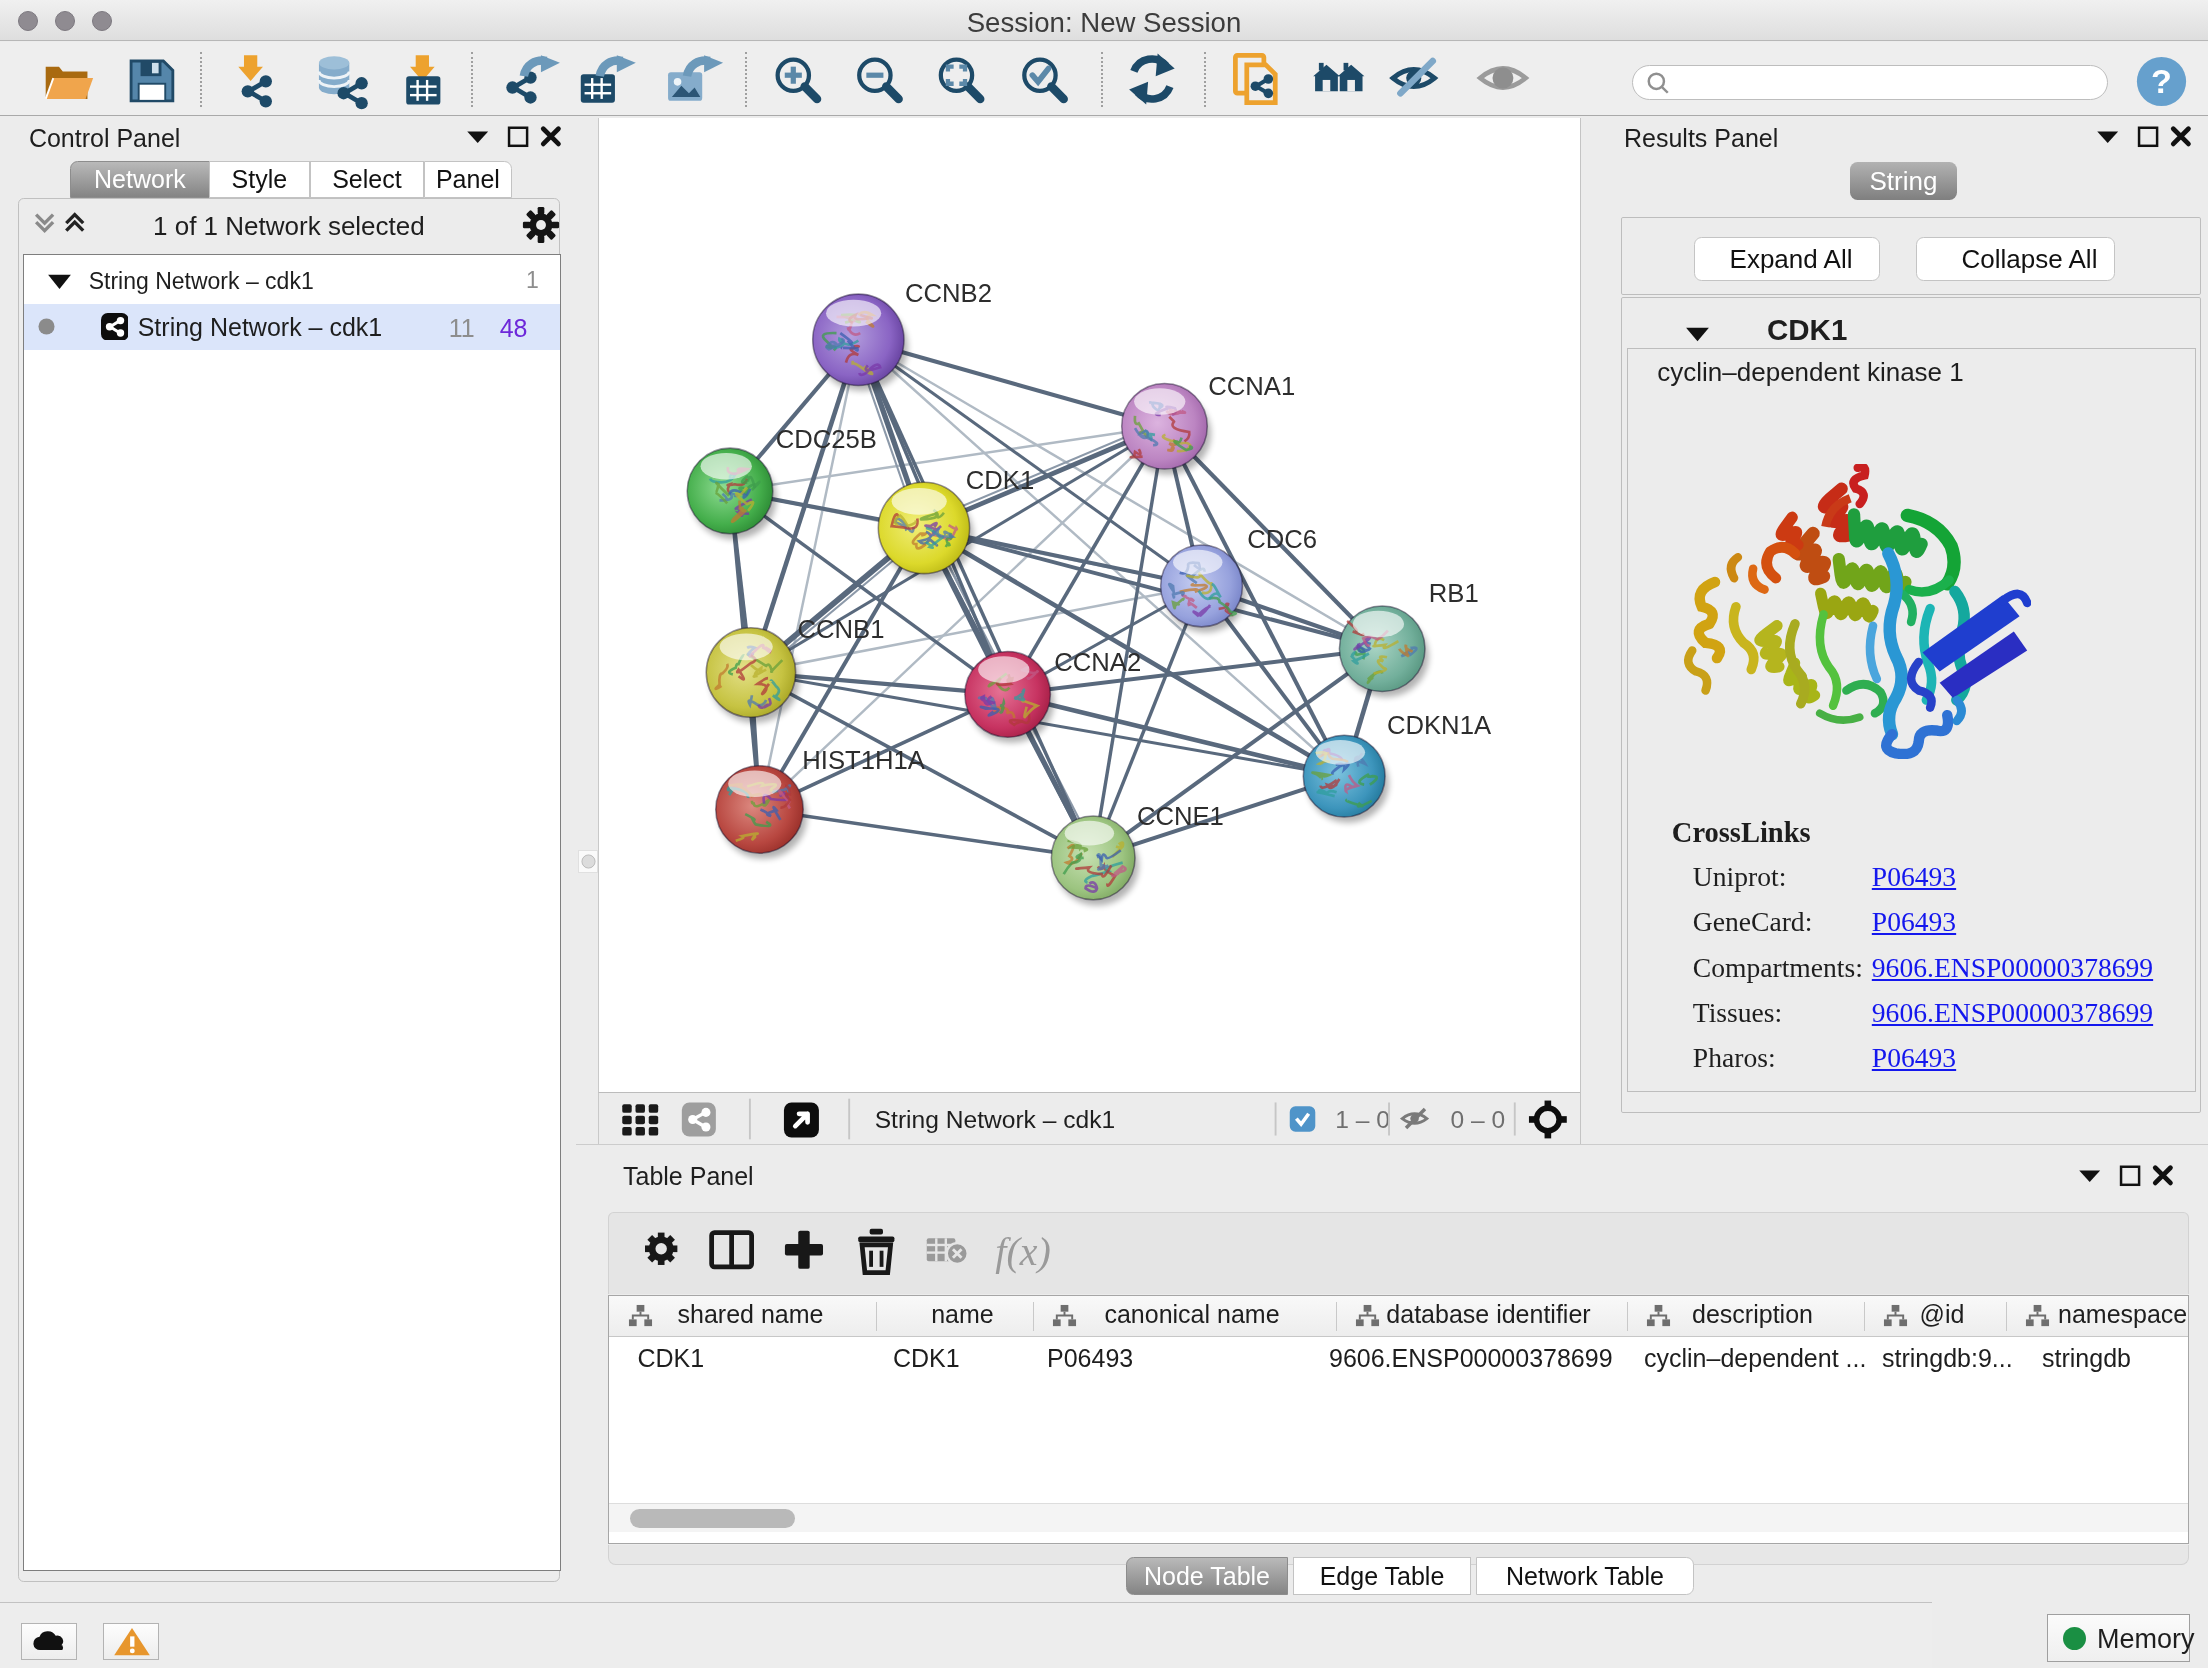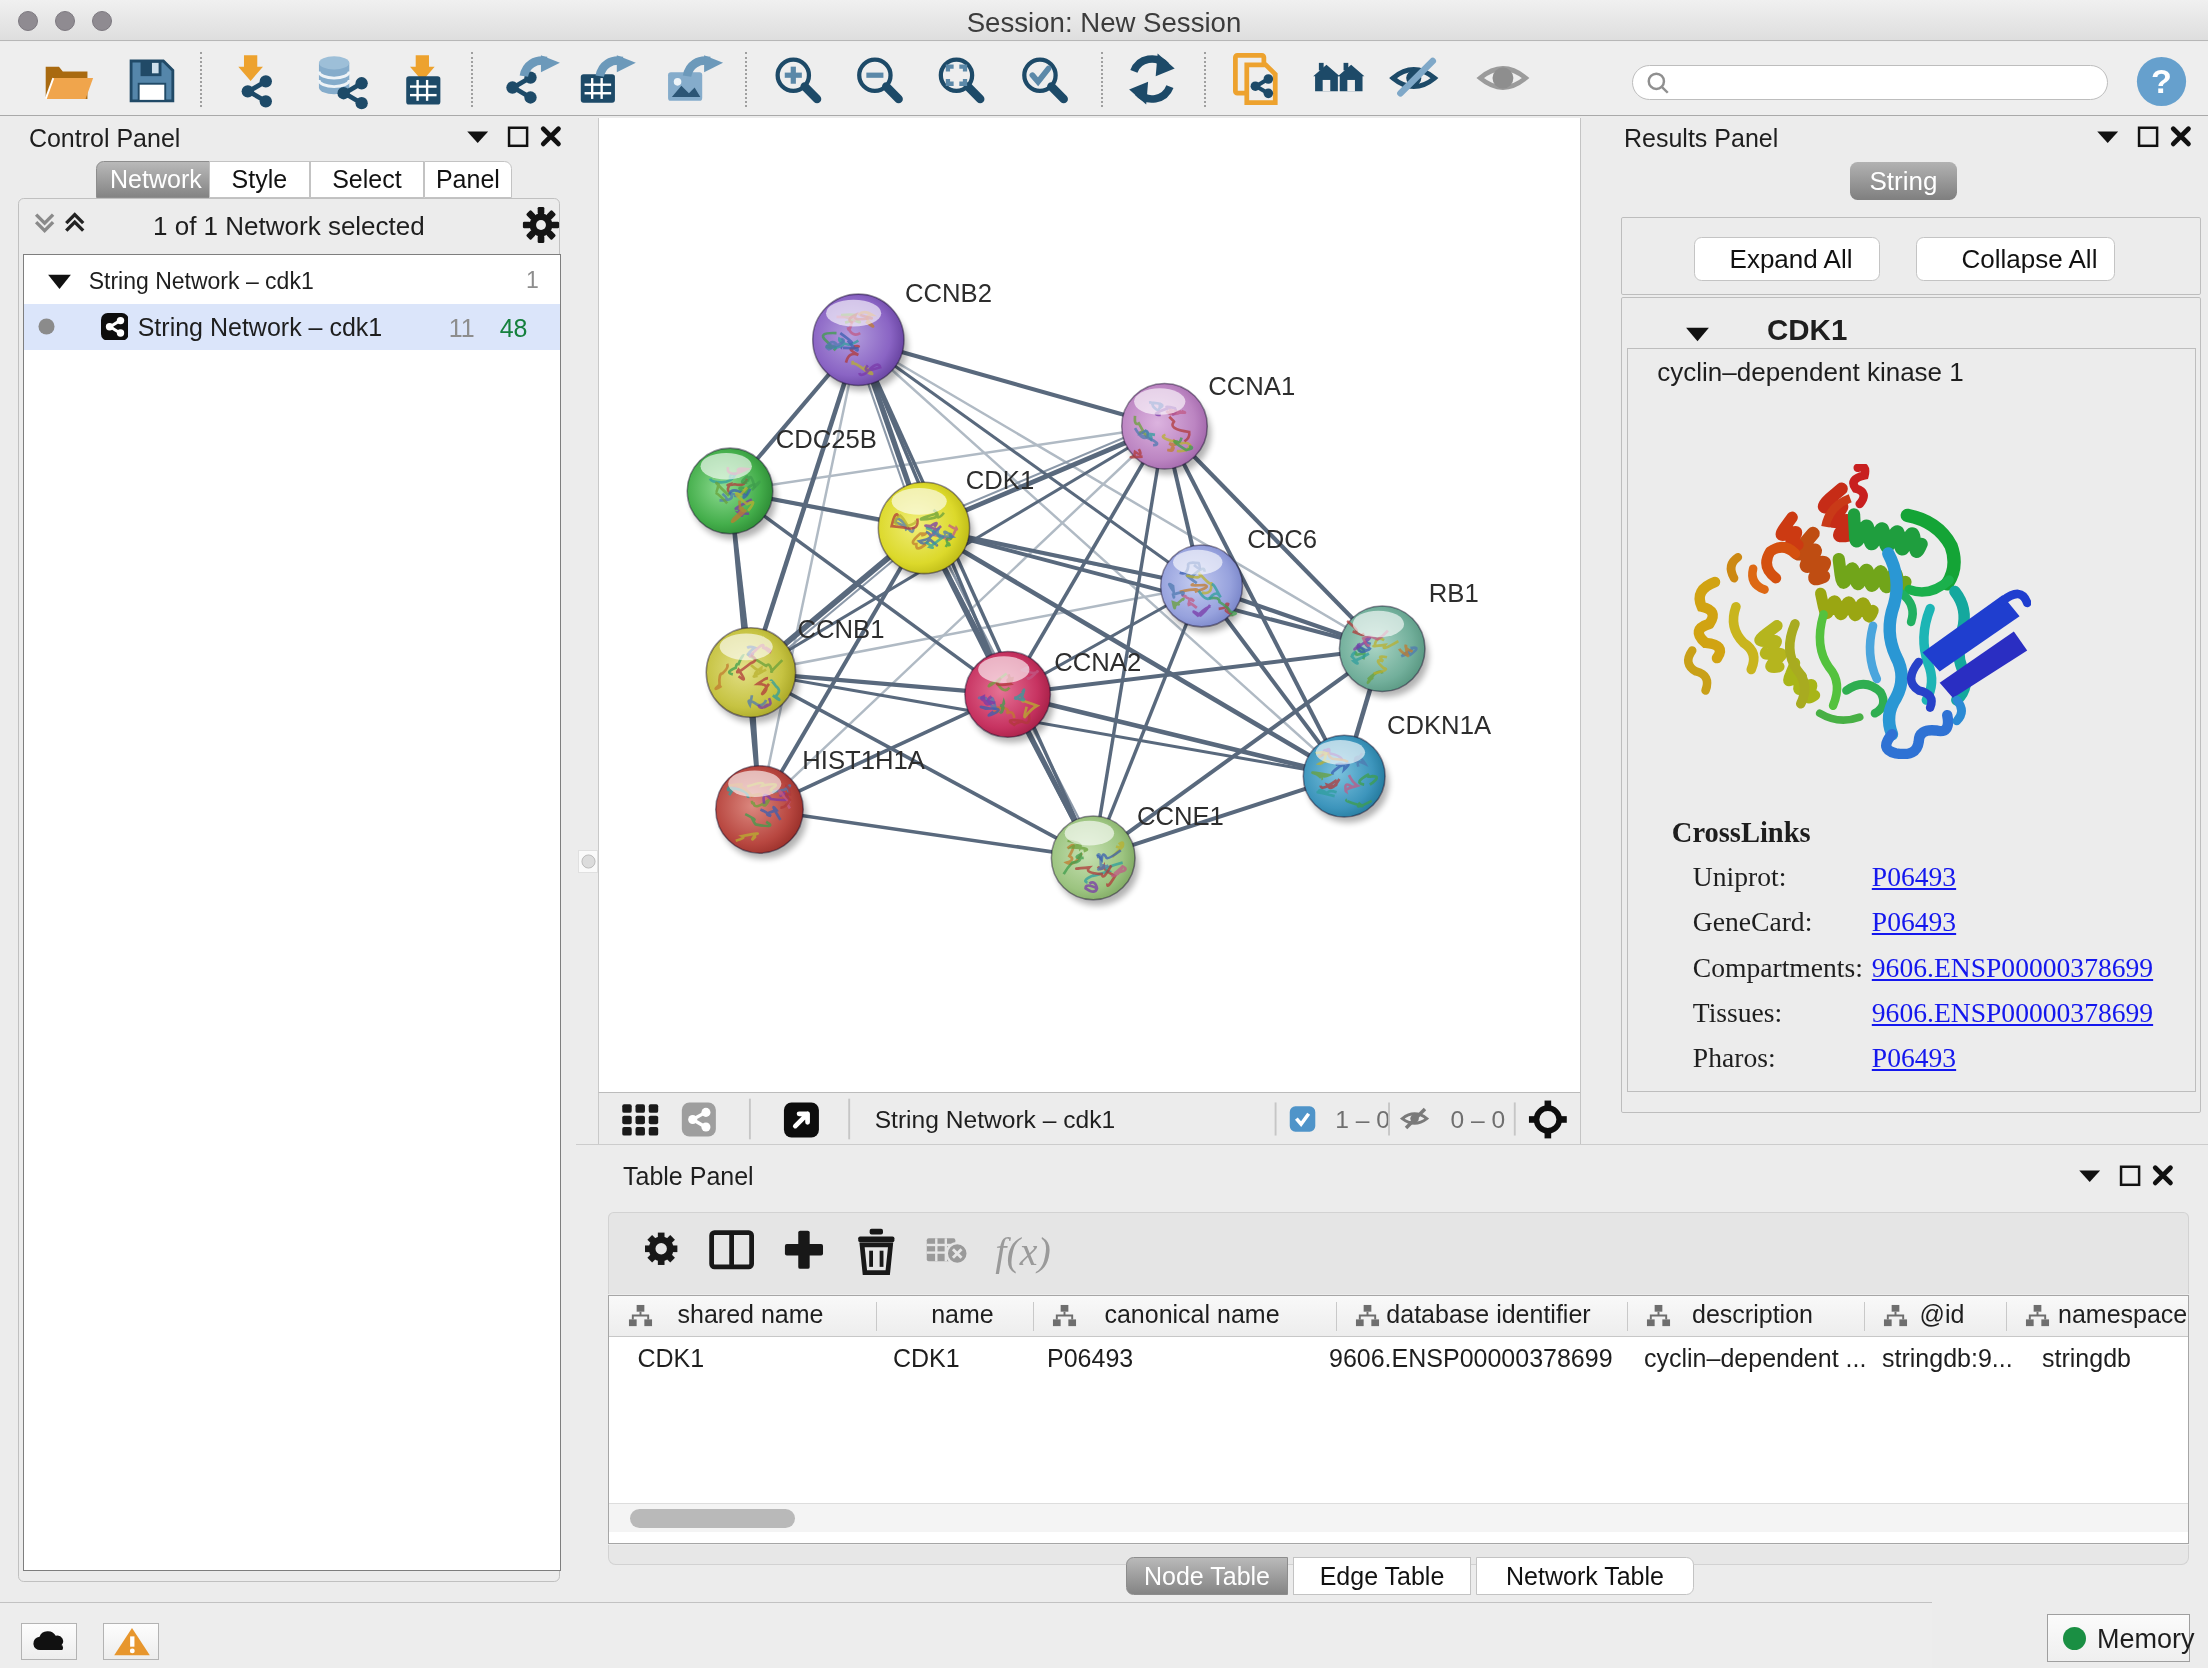--- a/index.html
+++ b/index.html
@@ -212,21 +212,21 @@
   </svg>
 </div>
 
 <div id="cpanel">
   <div class="paneltitle" style="position:absolute;left:26px;top:5.7px;">Control Panel</div>
   <svg width="105" height="28.5" viewBox="0 0 110 30" style="position:absolute;left:464px;top:4.8px;">
     <polygon points="0,9 22,9 11,21" fill="#111"></polygon>
     <rect x="44" y="5" width="19" height="19" fill="none" stroke="#111" stroke-width="2.6"></rect>
     <path d="M80,6 L96,22 M96,6 L80,22" stroke="#111" stroke-width="5" stroke-linecap="round"></path>
   </svg>
-  <div class="tabbtn graytab" style="left:67px;top:43px;width:120px;border-radius:7.6px 0 0 0;line-height:35px;margin-left:26px;">Network</div>
+  <div class="tabbtn graytab" style="left:67px;top:43px;width:140px;border-radius:7.6px 0 0 0;line-height:35px;">Network</div>
   <div class="tabbtn" style="left:206px;top:43px;width:101px;line-height:35px;">Style</div>
   <div class="tabbtn" style="left:307px;top:43px;width:114px;line-height:35px;">Select</div>
   <div class="tabbtn" style="left:421px;top:43px;width:88px;border-radius:0 7.6px 0 0;line-height:35px;">Panel</div>
   <div class="roundbox" style="left:15px;top:80px;width:542px;height:1384px;background:#ececec;">
 
     <svg width="61" height="32" viewBox="0 0 64 34" style="position:absolute;left:13.3px;top:9.5px;">
       <path d="M4,6 L13,15 L22,6 M4,14 L13,23 L22,14" fill="none" stroke="#8a8a8a" stroke-width="3.6"></path>
       <path d="M36,15 L45,6 L54,15 M36,23 L45,14 L54,23" fill="none" stroke="#222" stroke-width="3.6"></path>
     </svg>
     <div style="position:absolute;left:0;top:12.4px;width:100%;text-align:center;font-size:26px;">1 of 1 Network selected</div>
@@ -266,21 +266,21 @@
           <g transform="translate(5.5,4.5)">
             <line x1="4" y1="10" x2="14.5" y2="3.5" stroke="#fff" stroke-width="3.2"></line>
             <line x1="4" y1="10" x2="14.5" y2="16.5" stroke="#fff" stroke-width="3.2"></line>
             <circle cx="3.5" cy="10" r="3.9" fill="#fff"></circle>
             <circle cx="15" cy="3.5" r="3.9" fill="#fff"></circle>
             <circle cx="15" cy="16.5" r="3.9" fill="#fff"></circle>
           </g>
         </svg>
         <div style="position:absolute;left:114px;top:8.6px;font-size:25px;">String Network – cdk1</div>
         <div style="position:absolute;left:425px;top:9.5px;font-size:25px;color:#8d8d8d;">11</div>
-        <div style="position:absolute;left:476px;top:9.5px;font-size:25px;color:#15803d;">48</div>
+        <div style="position:absolute;left:476px;top:9.5px;font-size:25px;color:#6d28d9;">48</div>
       </div>
     </div>
   </div>
 </div>
 
 <div id="netview">
 <svg id="netsvg" width="1003" height="974" viewBox="0 0 1055 1024" style="position:absolute;left:-23px;top:0;">
 <defs>
 <radialGradient id="gCCNB2" cx="0.42" cy="0.46" r="0.72">
           <stop offset="0" stop-color="#b49ede"></stop>

